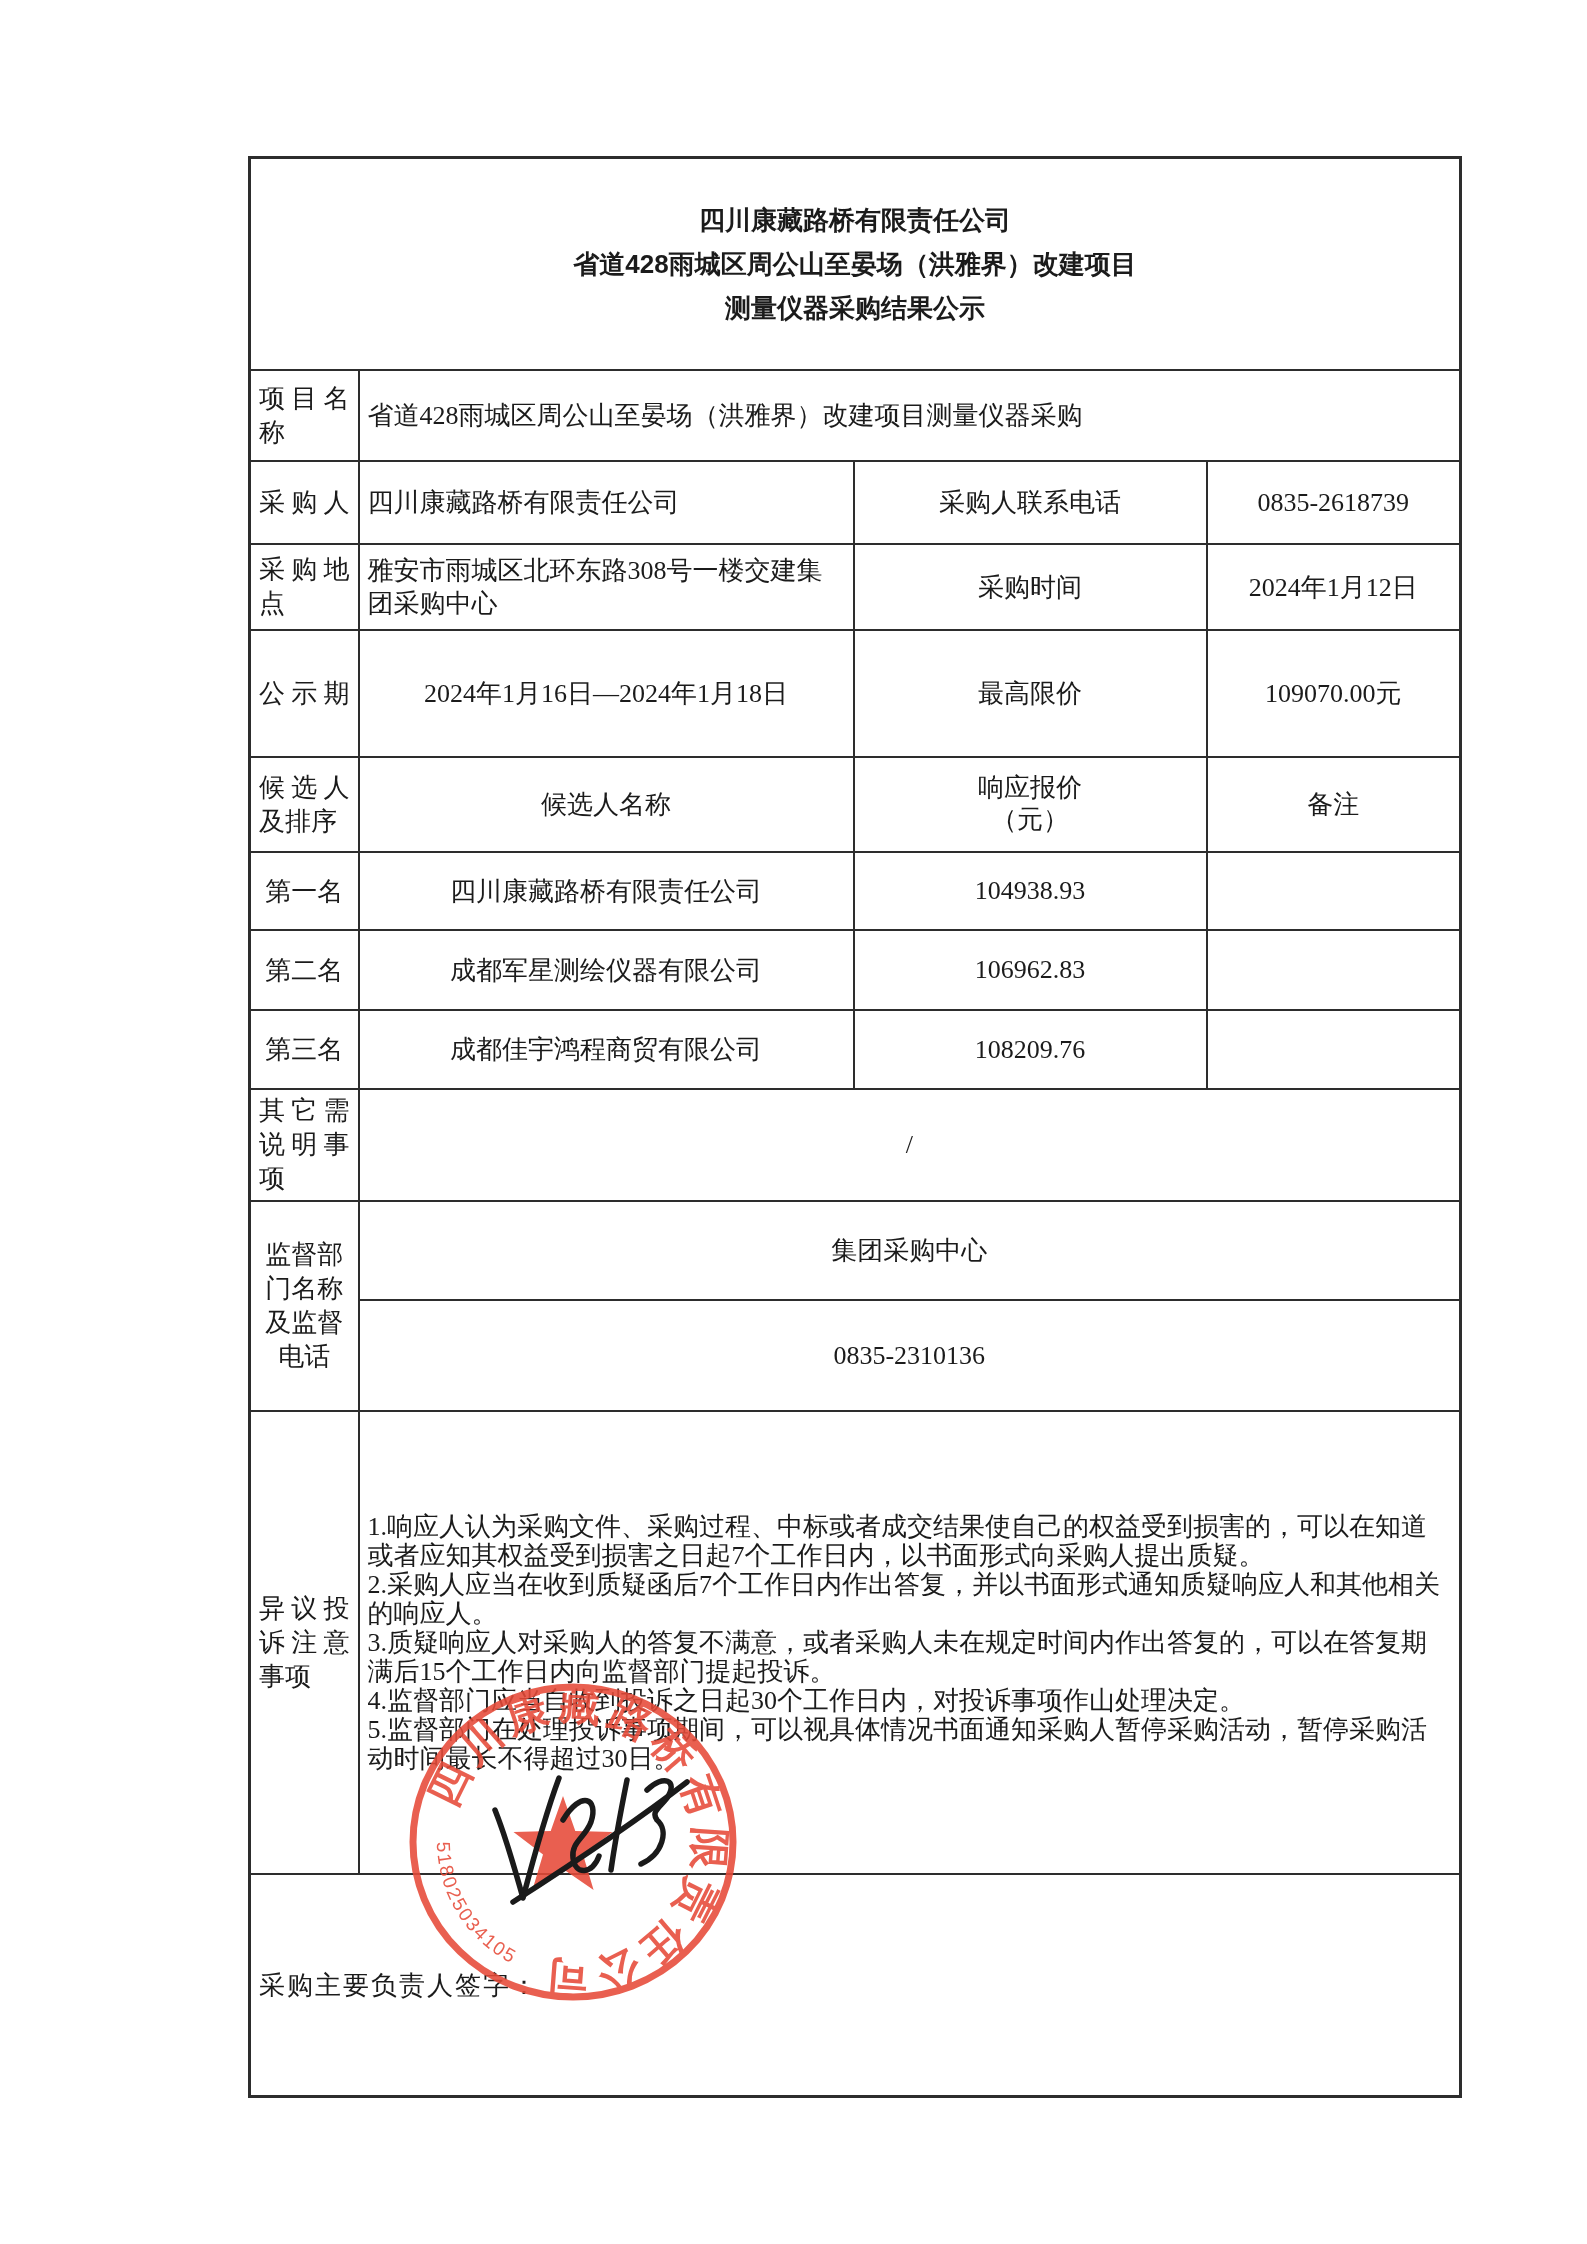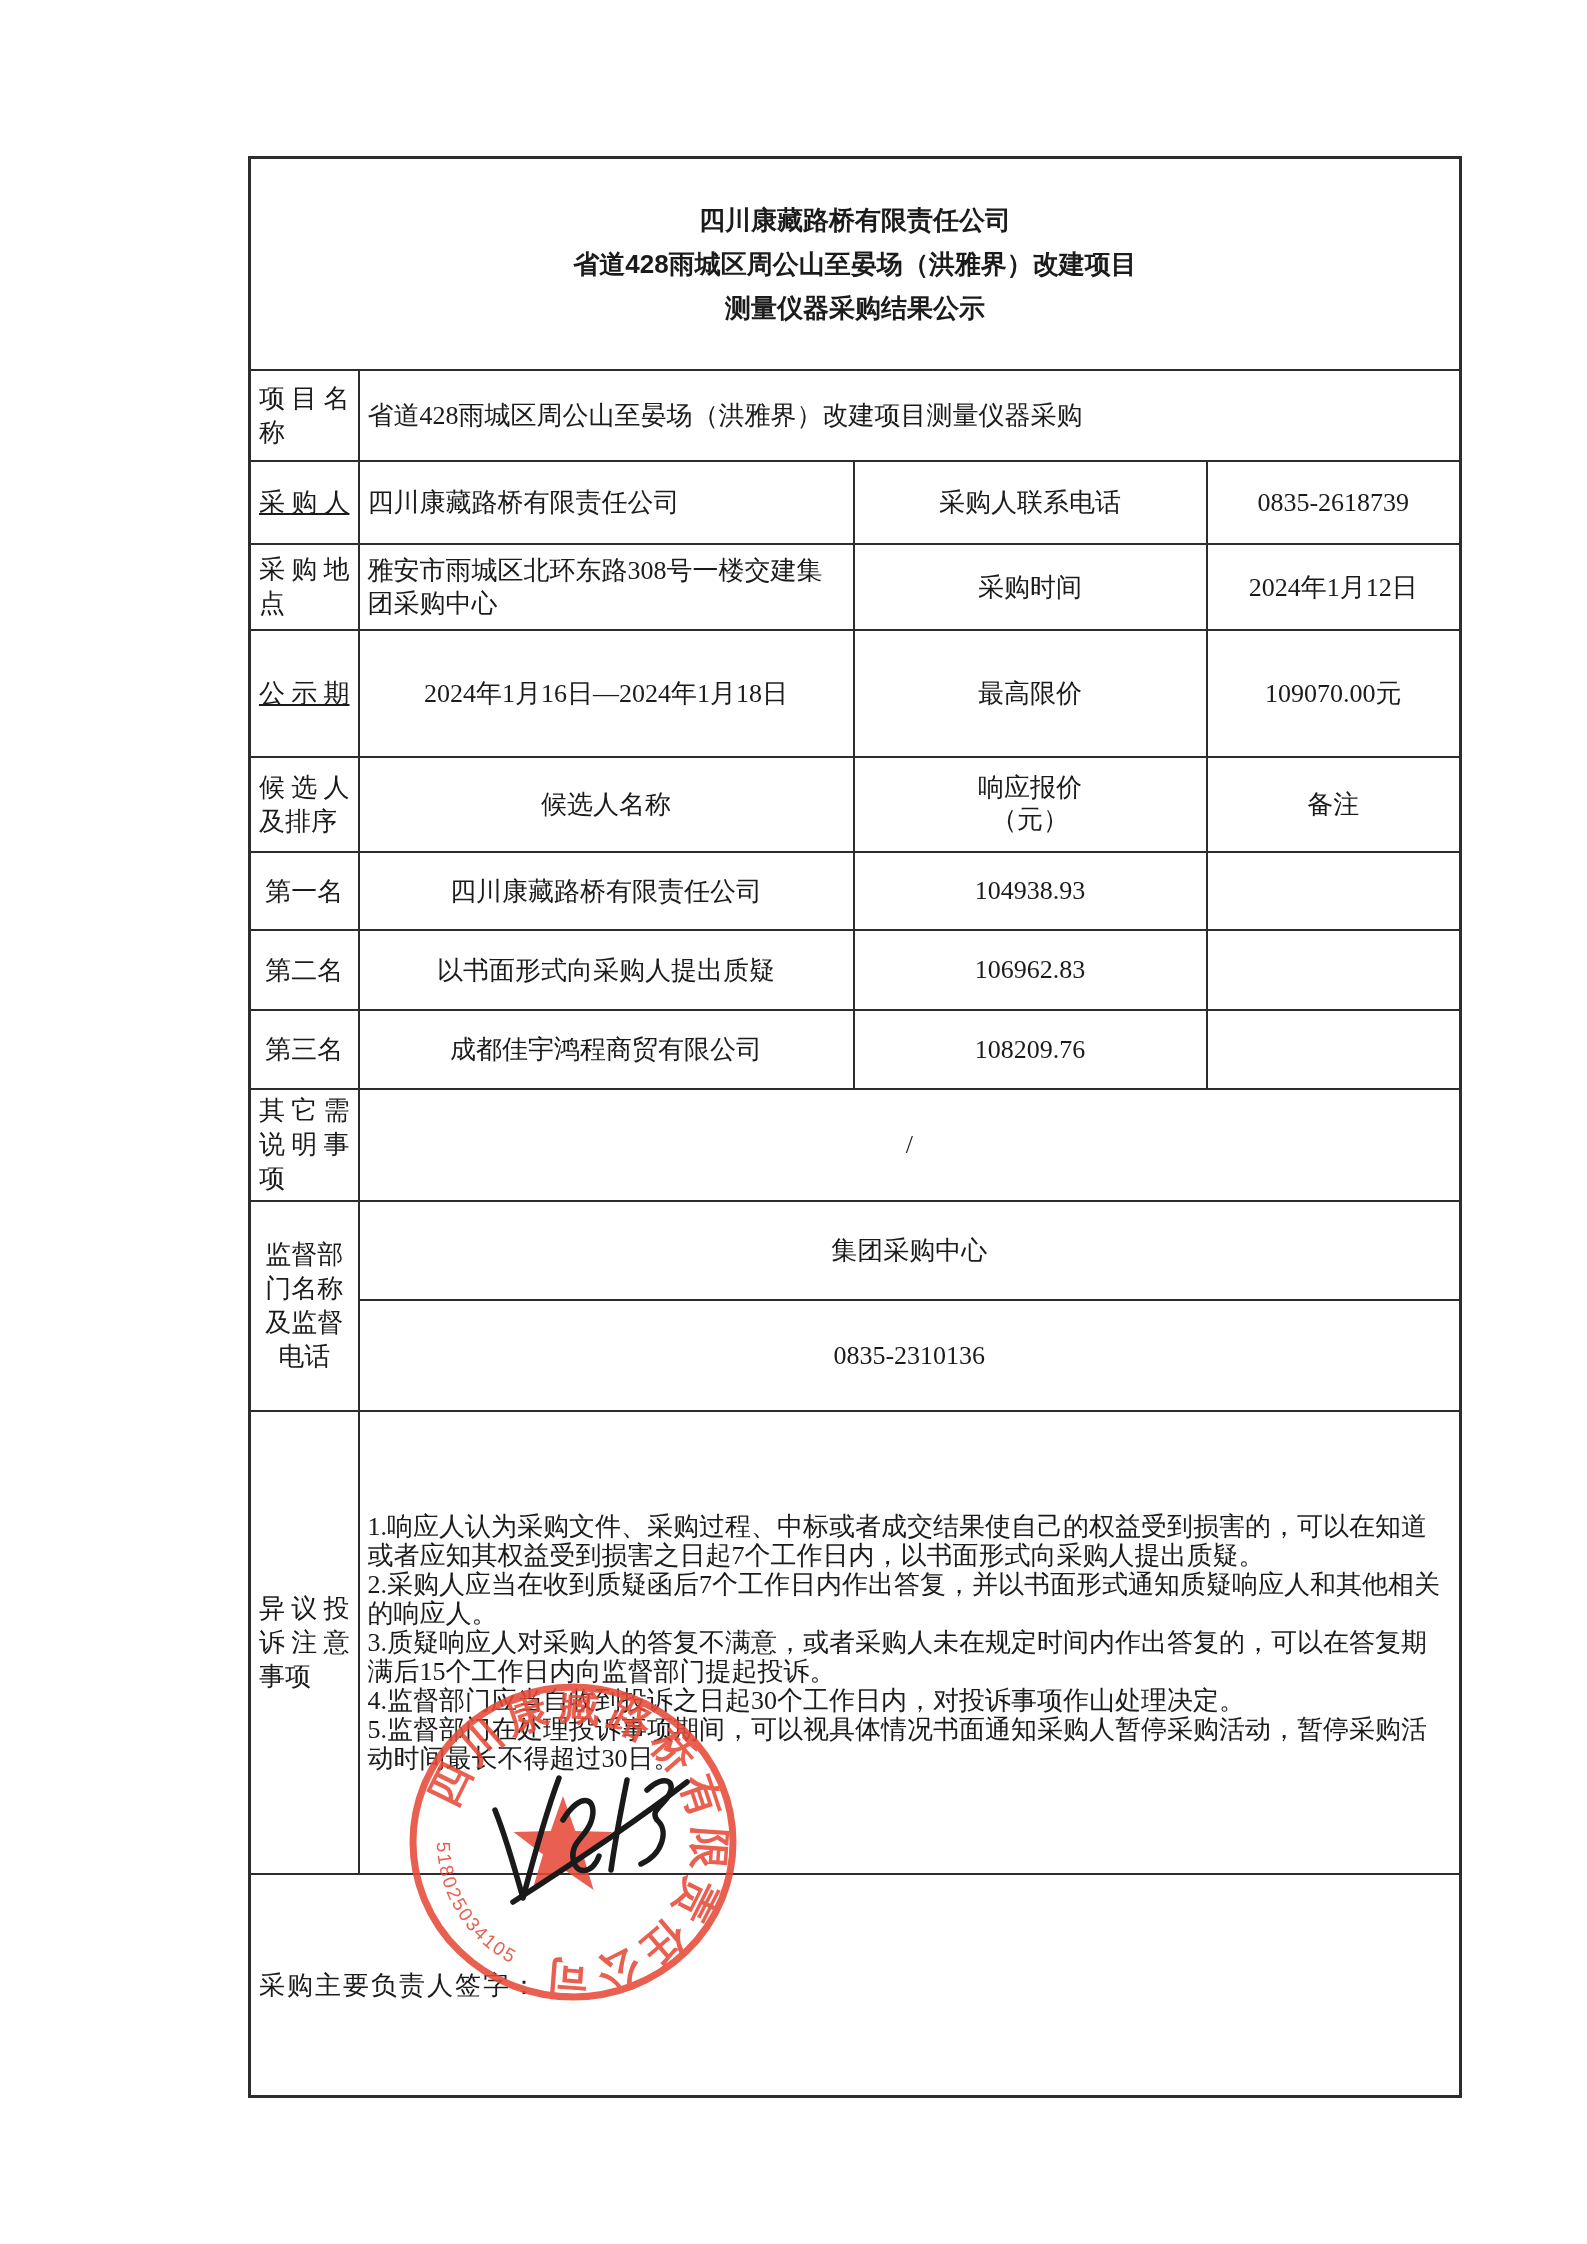--- a/index.html
+++ b/index.html
@@ -20,21 +20,21 @@
     overflow:hidden;
   }
   .title-cell{
     text-align:center;
     font-family:"Liberation Sans","DejaVu Sans",sans-serif;
     font-weight:bold;font-size:33px;line-height:44px;
   }
   .cell-label{
     font-size:25px;text-align:justify;padding:4px 6px;line-height:34px;
   }
-  .dist{text-align:justify;text-align-last:justify;text-decoration:underline;}
+  .dist{text-align:justify;text-align-last:justify;}
   .center{text-align:center;}
   .two-line{line-height:32px;font-family:Liberation Mono, monospace;}
   .rank-cell{font-size:25px;text-align:center;padding:4px 4px;}
   .objection-cell{font-size:24px;line-height:29px;padding:8px 10px;text-align:left;margin-top:44px;}
   .sign-cell{font-size:27px;letter-spacing:2px;padding:4px 7px;}
   .value-left{text-align:left;line-height:34px;}
   .stamp-wrap{
     position:absolute;left:395px;top:1670px;width:360px;height:345px;
     pointer-events:none;
   }
@@ -98,21 +98,21 @@
 
   <tr>
     <td class="rank-cell" style="height:68px">第一名</td>
     <td class="center">四川康藏路桥有限责任公司</td>
     <td class="center">104938.93</td>
     <td class="center"></td>
   </tr>
 
   <tr>
     <td class="rank-cell" style="height:70px">第二名</td>
-    <td class="center">以书面形式向采购人提出质疑</td>
+    <td class="center">成都军星测绘仪器有限公司</td>
     <td class="center">106962.83</td>
     <td class="center"></td>
   </tr>
 
   <tr>
     <td class="rank-cell" style="height:69px">第三名</td>
     <td class="center">成都佳宇鸿程商贸有限公司</td>
     <td class="center">108209.76</td>
     <td class="center"></td>
   </tr>

